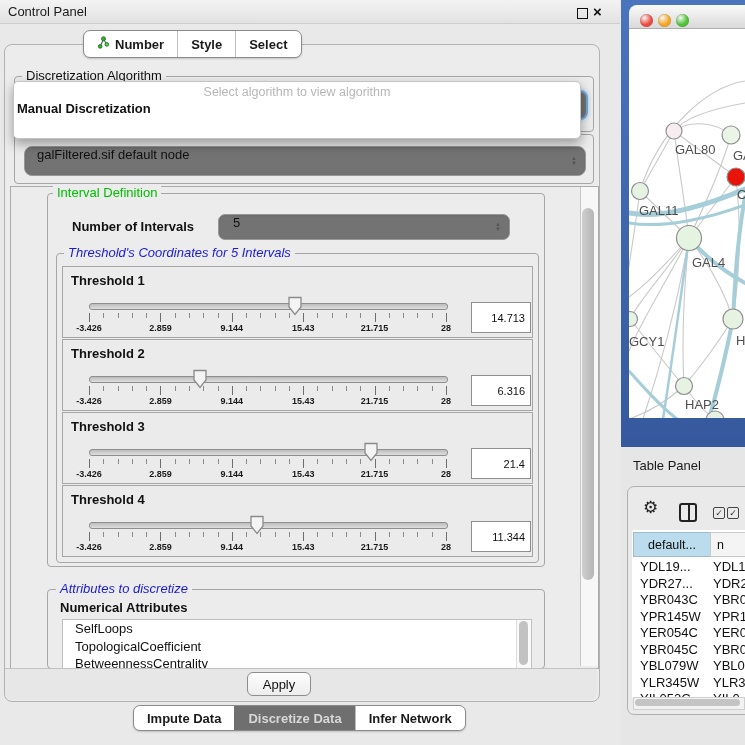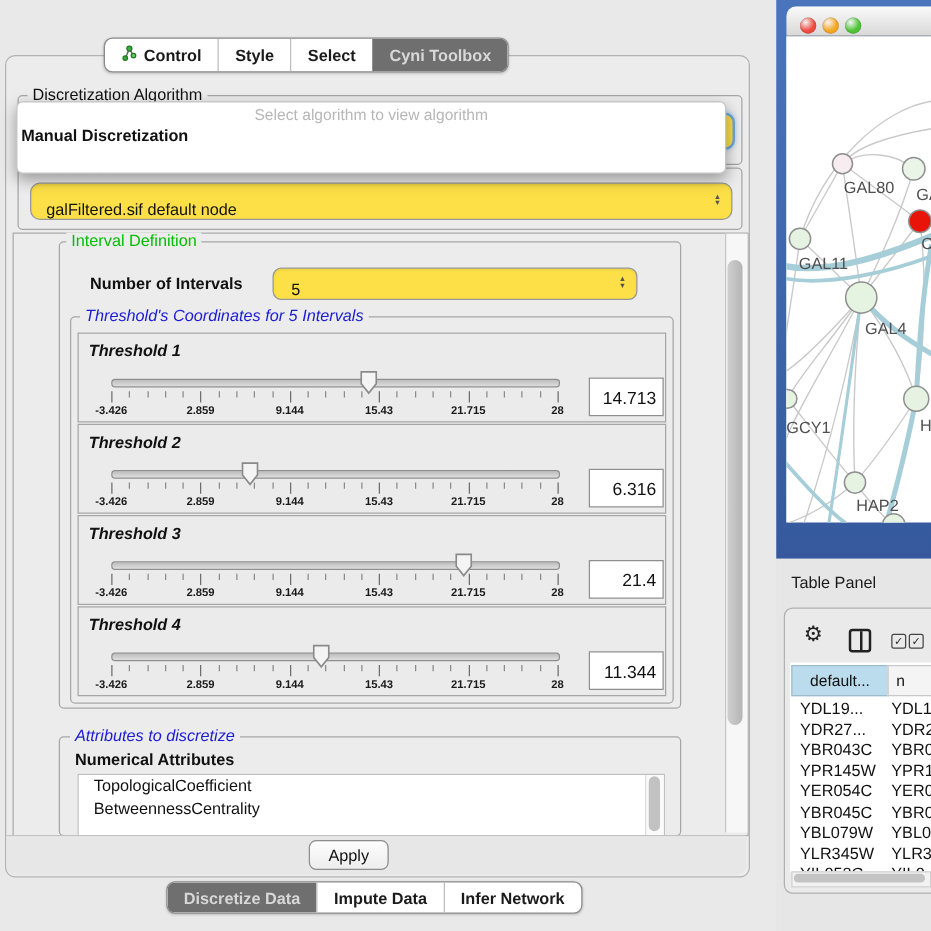--- a/index.html
+++ b/index.html
@@ -26,22 +26,22 @@
   .seg.sel{background:#6f6f6f;color:#d8d8d8;border-color:#6f6f6f;}
   #top-tabs{left:83px;top:30px;height:26px;}
   #bottom-tabs{left:133px;top:705px;height:24px;}
 
   
   .groupbox{border:1px solid #a6a6a6;border-radius:4px;}
   .grouplabel{background:#ececec;padding:0 4px;font-size:13px;line-height:14px;white-space:nowrap;}
   .green{color:#00bf00;} .blue{color:#1b1bd1;font-style:italic;}
 
   
-  .combo{background:#fde047;border:1px solid #979797;border-radius:8px;font-size:13px;
-         display:flex;align-items:flex-end;box-shadow:inset 0 1px 2px rgba(0,0,0,.08);}
+  .combo{background:#737373;border:1px solid #979797;border-radius:8px;font-size:13px;
+         display:flex;align-items:flex-start;box-shadow:inset 0 1px 2px rgba(0,0,0,.08);}
   .combo .val{padding-left:12px;}
   .stepper{position:absolute;right:8px;top:50%;transform:translateY(-50%);
            display:flex;flex-direction:column;color:#555;font-size:6px;line-height:5px;text-align:center;}
   .stepper::before{content:"▲";} .stepper::after{content:"▼";}
   #algo-combo{border:2px solid #6fa7d8;box-shadow:0 0 4px #9dc3e6;}
 
   
   #popup{left:13px;top:81px;width:566px;height:56px;background:#fff;border:1px solid #c4c4c4;
          border-radius:5px;box-shadow:0 5px 12px rgba(0,0,0,.35);z-index:40;}
   #popup-hint{position:absolute;left:0;top:3px;width:100%;text-align:center;font-size:12.5px;color:#b7b7b7;}
@@ -50,32 +50,32 @@
   
   #scrollpane{left:10px;top:186px;width:587px;height:481px;border:1px solid #ababab;background:#ececec;}
   #vtrack{left:580px;top:187px;width:17px;height:479px;background:#f7f7f7;border-left:1px solid #c6c6c6;}
   #vthumb{left:582px;top:208px;width:12px;height:372px;border-radius:6px;
           background:linear-gradient(90deg,#cfcfcf,#b5b5b5);}
 
   .boldlbl{font-size:13px;font-weight:bold;color:#111;}
 
   
   .thrbox{position:absolute;left:62px;width:469px;height:70px;background:#ebebeb;border:1px solid #a6a6a6;}
-  .thrlabel{position:absolute;left:8px;top:6px;font-size:13px;font-weight:bold;font-style:italic;}
+  .thrlabel{position:absolute;left:8px;top:6px;font-size:13px;font-weight:bold;}
   .slider{position:absolute;left:26px;top:29px;width:357px;height:40px;}
   .track{position:absolute;left:0;top:7px;width:100%;height:5px;border-radius:3px;
          border:1px solid #8e8e8e;background:linear-gradient(#bdbdbd,#dedede);}
   .ticks{position:absolute;left:0;top:17px;width:100%;height:9px;}
   .tick{position:absolute;top:0;width:1px;height:5px;background:#8a8a8a;}
   .tick.major{height:9px;background:#6e6e6e;}
   .tlabels{position:absolute;left:0;top:27px;width:100%;height:11px;}
   .tlabel{position:absolute;transform:translateX(-50%);font-size:9px;font-weight:bold;color:#1a1a1a;white-space:nowrap;}
   .thumb{position:absolute;top:0;transform:translateX(-50%);width:15px;height:20px;}
   .valbox{position:absolute;left:408px;top:35px;width:53px;height:29px;background:#fff;
-          border:1px solid #8f8f8f;font-size:14px;display:flex;align-items:center;
+          border:1px solid #8f8f8f;font-size:11px;display:flex;align-items:center;
           justify-content:flex-end;padding-right:5px;}
 
   
   #attr-list{left:62px;top:619px;width:468px;height:48px;background:#fff;border:1px solid #c0c0c0;overflow:hidden;}
   .attritem{padding:1px 0 1px 12px;font-size:13px;height:15.5px;}
   #attr-scroll{position:absolute;right:0;top:0;width:14px;height:100%;background:#fafafa;border-left:1px solid #ddd;}
   #attr-thumb{position:absolute;left:2px;top:1px;width:9px;height:44px;border-radius:5px;background:#c2c2c2;}
 
   
   #bottom-strip{left:5px;top:668px;width:592px;height:31px;background:#e7e7e7;
@@ -114,41 +114,43 @@
   .tprow{position:absolute;left:0;width:100%;height:16px;font-size:13px;}
   .tprow .c1{position:absolute;left:8px;} .tprow .c2{position:absolute;left:81px;}
   #hscroll{left:633px;top:697px;width:110px;height:11px;background:#f2f2f2;border:1px solid #cfcfcf;}
   #hthumb{position:absolute;left:1px;top:1px;width:105px;height:7px;border-radius:4px;background:#c4c4c4;}
 </style>
 </head>
 <body>
 
 <div id="root">
 
+  <div class="abs" id="titlebar">
+    <div class="abs" id="win-title">Control Panel</div>
+    <div class="abs" id="float-btn"></div>
+    <div class="abs" id="close-btn">×</div>
+  </div>
 
   <div class="abs" id="content-panel"></div>
 
   <div class="abs segctl" id="top-tabs">
       <div class="seg">
         <span><svg width="13" height="13" viewBox="0 0 13 13">
             <path d="M6.5,3 L3.5,10 M6.5,3 L9.5,8" stroke="#666" stroke-width="1.2" fill="none"></path>
             <circle cx="6.5" cy="2.8" r="2" fill="#3faa3f" stroke="#1e7a1e"></circle>
             <circle cx="3.2" cy="10.4" r="1.8" fill="#3faa3f" stroke="#1e7a1e"></circle>
             <circle cx="9.8" cy="8.4" r="1.8" fill="#67c967" stroke="#1e7a1e"></circle>
           </svg></span>
-        <span>Control</span>
+        <span>Number</span>
       </div>
       <div class="seg">
         <span>Style</span>
       </div>
       <div class="seg">
         <span>Select</span>
-      </div>
-      <div class="seg sel">
-        <span>Cyni Toolbox</span>
       </div>
     </div>
 
   <div class="abs groupbox" style="left:14px;top:76px;width:578px;height:54px;"></div>
   <div class="abs grouplabel" style="left:22px;top:69px;">Discretization Algorithm</div>
   <div class="abs combo" id="algo-combo" style="left:22px;top:90px;width:562px;height:26px;">
     <span class="stepper"></span>
   </div>
 
   <div class="abs" id="popup">
@@ -362,36 +364,37 @@
             </svg></div>
         </div>
         <div class="valbox">11.344</div>
       </div>
     </div>
 
   <div class="abs groupbox" style="left:47px;top:589px;width:496px;height:78px;"></div>
   <div class="abs grouplabel blue" style="left:56px;top:582px;">Attributes to discretize</div>
   <div class="abs boldlbl" style="left:60px;top:600px;">Numerical Attributes</div>
   <div class="abs" id="attr-list">
+    <div class="attritem">SelfLoops</div>
       <div class="attritem">TopologicalCoefficient</div>
       <div class="attritem">BetweennessCentrality</div>
       <div id="attr-scroll">
       <div id="attr-thumb"></div>
     </div>
   </div>
 
   <div class="abs" id="bottom-strip"></div>
   <div class="abs" id="apply-btn">Apply</div>
 
   <div class="abs segctl" id="bottom-tabs">
+      <div class="seg">
+        <span>Impute Data</span>
+      </div>
       <div class="seg sel">
         <span>Discretize Data</span>
-      </div>
-      <div class="seg">
-        <span>Impute Data</span>
       </div>
       <div class="seg">
         <span>Infer Network</span>
       </div>
     </div>
 
   <div class="abs" id="net-window"></div>
   <div class="abs" id="net-titlebar">
       <span class="light" style="left: 11px; background: radial-gradient(circle at 35% 30%, rgba(255, 255, 255, 0.6), rgb(238, 75, 64) 55%, rgb(238, 75, 64));"></span>
       <span class="light" style="left: 29px; background: radial-gradient(circle at 35% 30%, rgba(255, 255, 255, 0.6), rgb(245, 166, 35) 55%, rgb(245, 166, 35));"></span>

